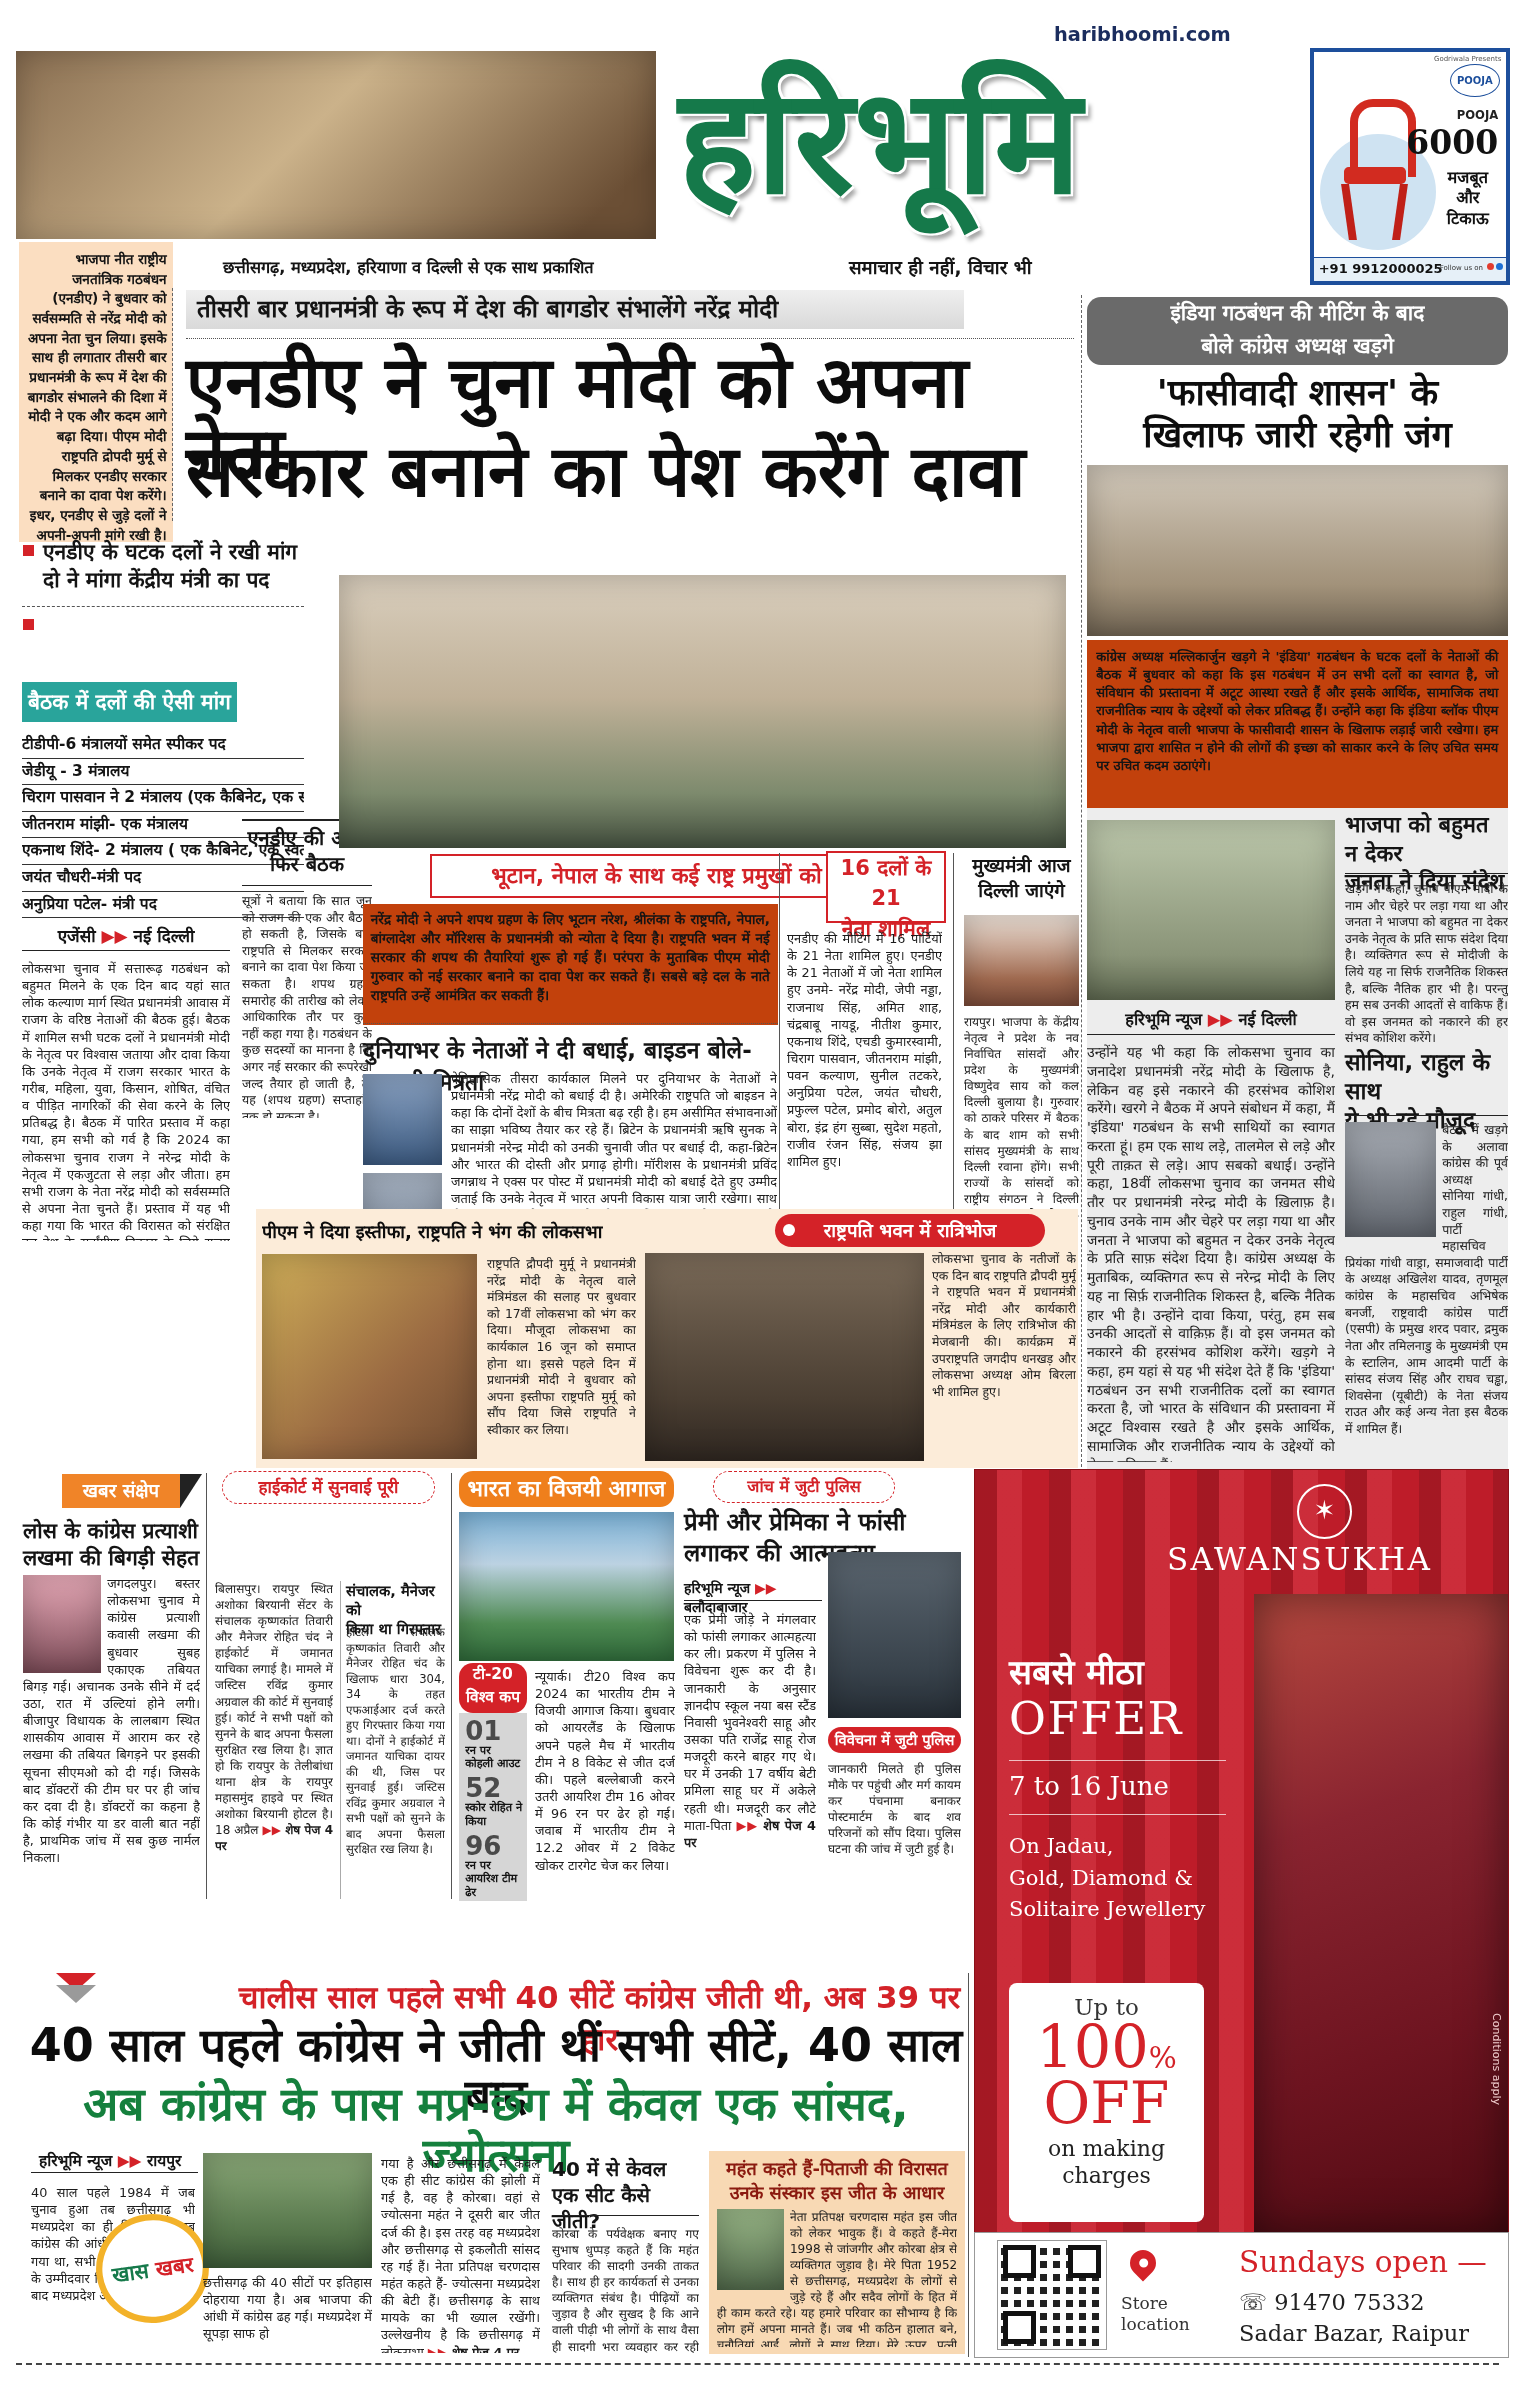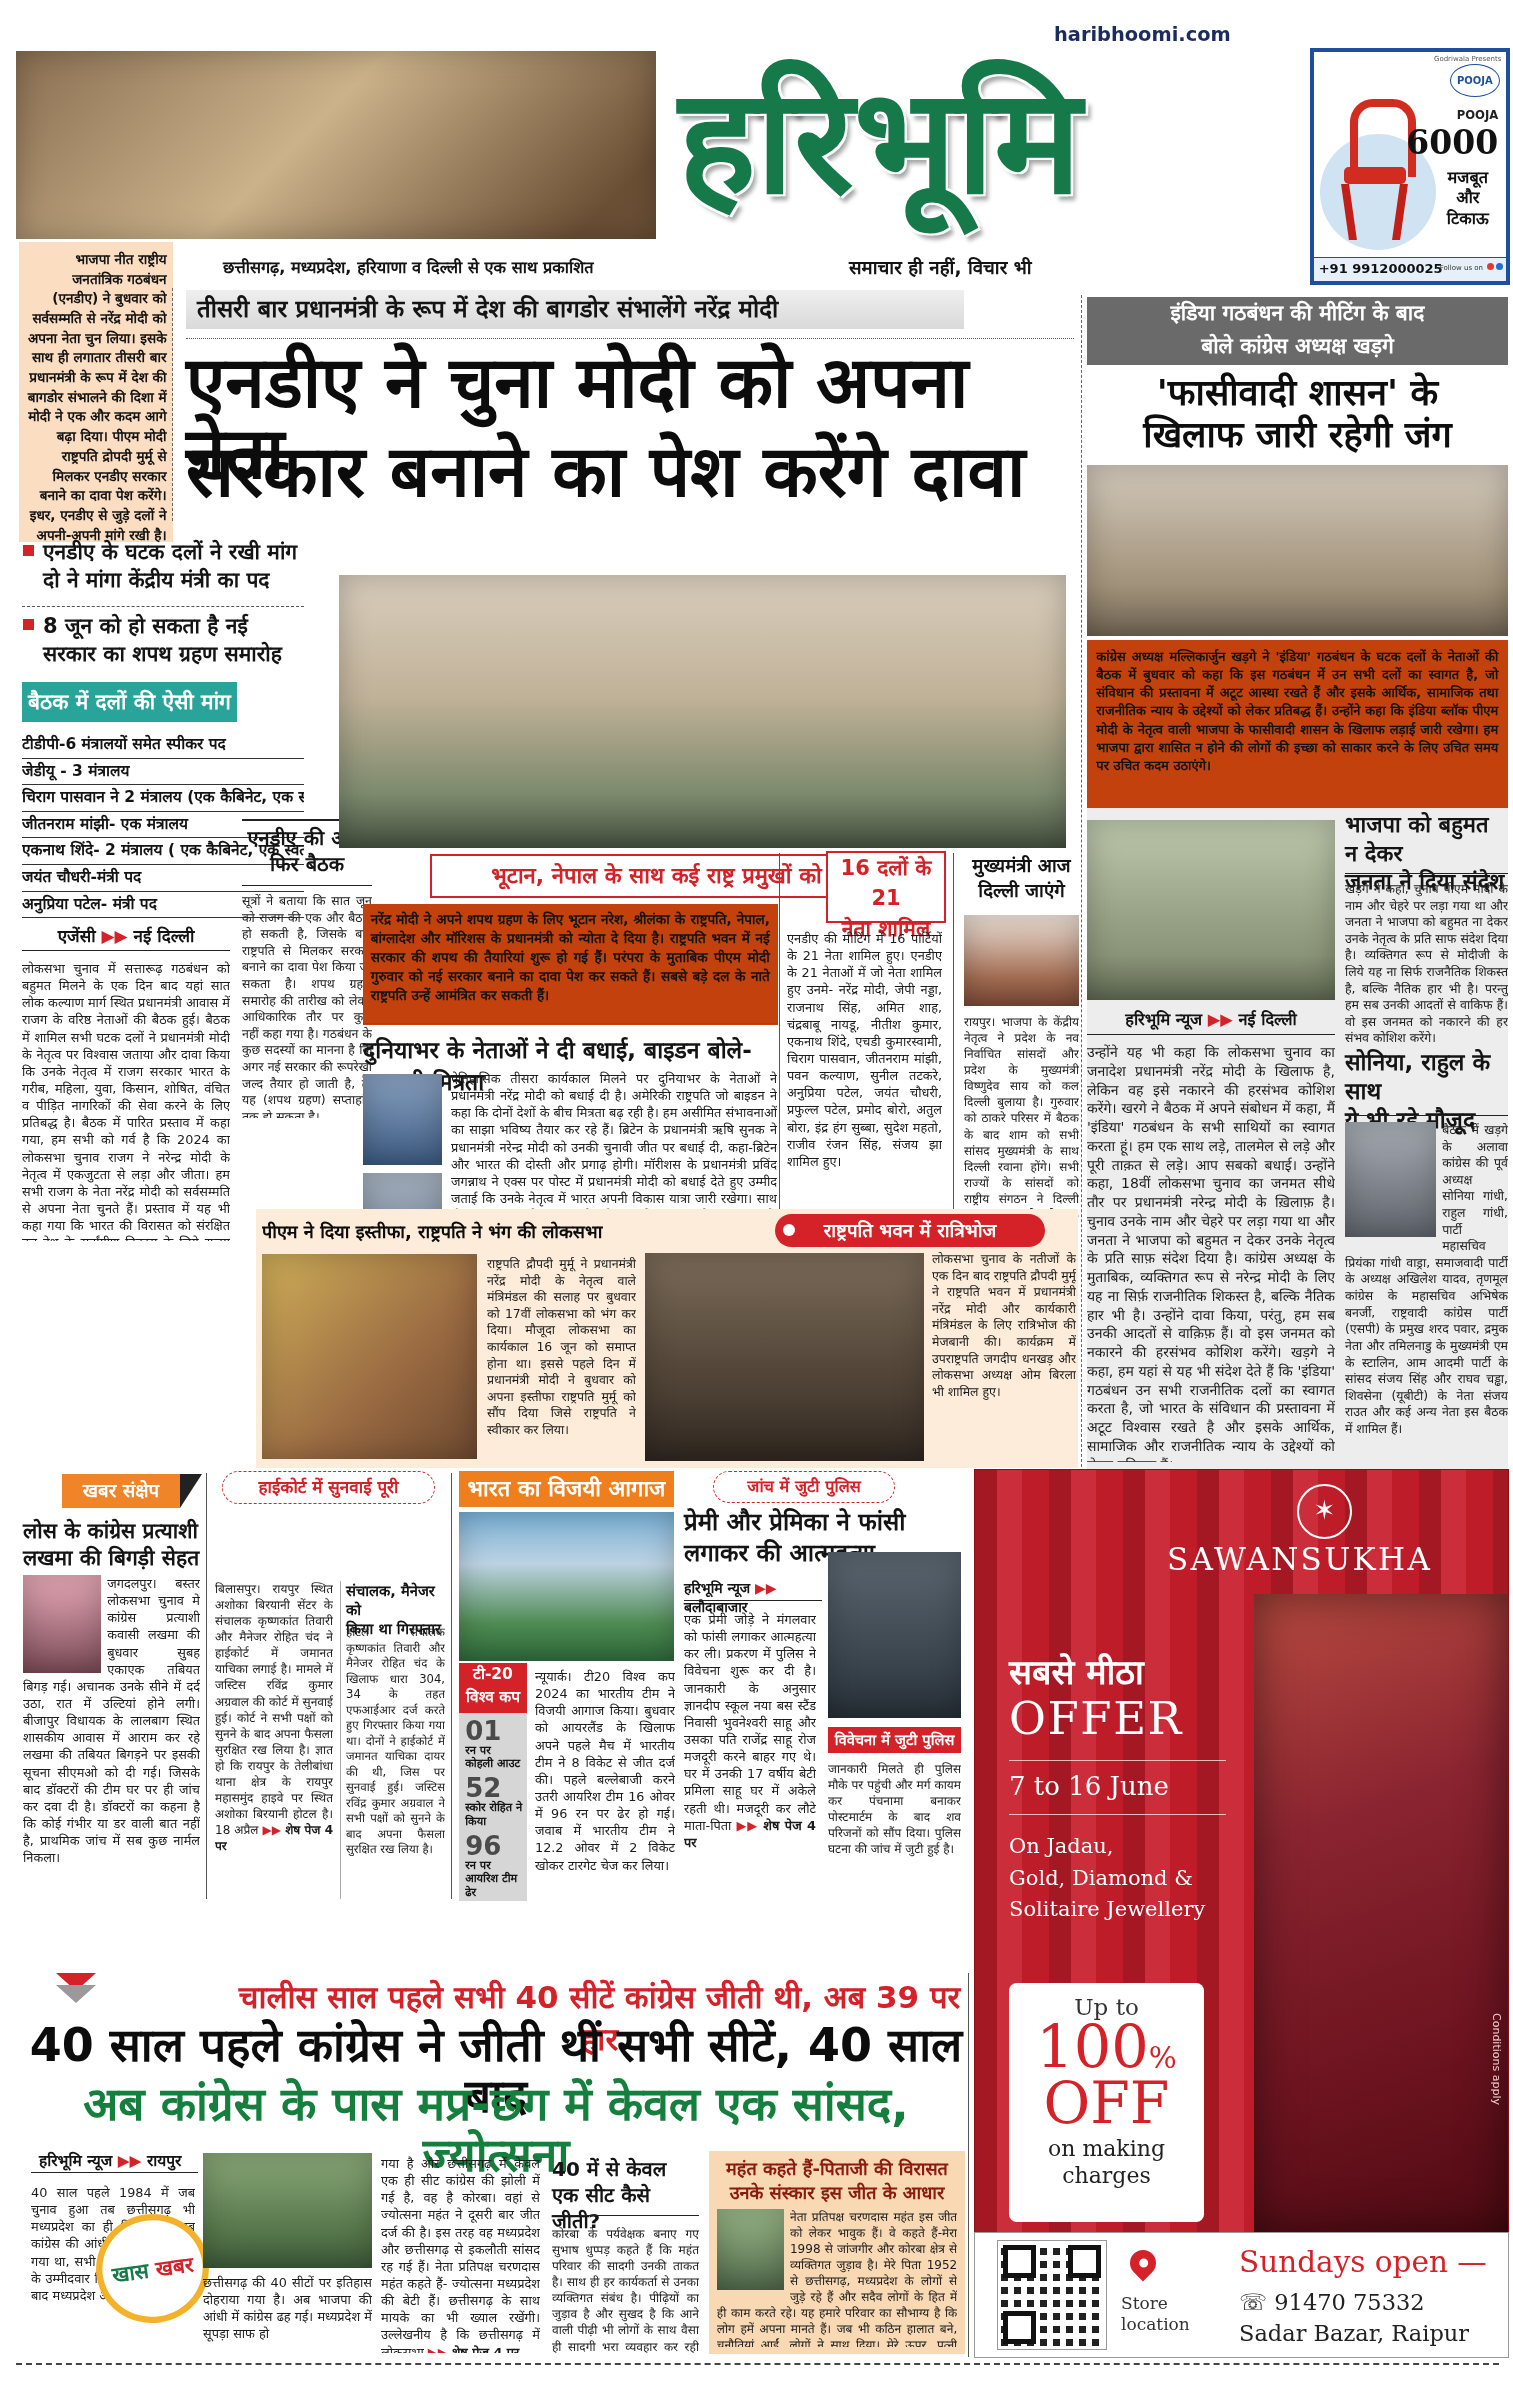--- a/index.html
+++ b/index.html
@@ -24,21 +24,21 @@
   .redpill{background:#d42228;color:#fff;font-weight:bold;text-align:center;border-radius:17px;}
   .panel-gray{background:#ededed;}
   .caption-gray{background:#c2410c;}
   .peach{background:#fcecd9;}
   .cap-orange{background:#fbdec1;}
   .teal{background:#29a49b;color:#fff;font-weight:bold;text-align:center;}
   .demand{font-size:15.5px;font-weight:bold;line-height:25.6px;border-bottom:0.8px solid #333;white-space:nowrap;overflow:hidden;}
   .statnum{font-size:26px;font-weight:bold;color:#4a4a4a;line-height:1;}
   .statlbl{font-size:11.2px;font-weight:bold;line-height:1.2;}
   .serif{font-family:"DejaVu Serif",serif;}
-  .white{color:#fff;}
+  .white{color:#fff;border-radius:14px;}
   .float-img{float:left;margin:0 6.2px 3.1px 0;}
   .masthead{color:#15794a;font-weight:bold;
      text-shadow:-2.3px -2.3px 0 #fff,2.3px -2.3px 0 #fff,-2.3px 2.3px 0 #fff,2.3px 2.3px 0 #fff,4.7px 6.2px 4.7px rgba(0,0,0,.35);}
   .curtain{background:
      repeating-linear-gradient(90deg, rgba(0,0,0,.18) 0 22px, rgba(255,255,255,.07) 22px 47px, rgba(0,0,0,.05) 47px 74px),
      #c81d2b;}
   .qr{background:
      repeating-linear-gradient(0deg,#111 0 7px,#fff 7px 13px),
      repeating-linear-gradient(90deg,#111 0 7px,#fff 7px 13px);
      background-blend-mode:screen;border:3.1px solid #fff;outline:0.8px solid #999;}
@@ -96,21 +96,20 @@
   <div class="abs vdash" style="left:172px;top:288px;height:233px;"></div>
   <div class="abs kicker" style="left:186px;top:290px;width:767px;height:39px;font-size:24px;line-height:39px;padding-left:11px;">तीसरी बार प्रधानमंत्री के रूप में देश की बागडोर संभालेंगे नरेंद्र मोदी</div>
   <div class="abs dotted" style="left:186px;top:338px;width:888px;"></div>
   <div class="abs b" style="left:186px;top:347px;width:891px;font-size:71px;line-height:1.0;color:#0c0c0c;">एनडीए ने चुना मोदी को अपना नेता</div>
   <div class="abs b" style="left:186px;top:436px;width:891px;font-size:71px;line-height:1.0;color:#0c0c0c;">सरकार बनाने का पेश करेंगे दावा</div>
 
   <div class="abs" style="left:23px;top:545px;width:11px;height:11px;background:#d42228;"></div>
   <div class="abs b" style="left:43px;top:538px;width:260px;font-size:21px;line-height:1.35;">एनडीए के घटक दलों ने रखी मांग दो ने मांगा केंद्रीय मंत्री का पद</div>
   <div class="abs dotted" style="left:22px;top:606px;width:282px;border-top-style:dashed;border-top-width:0.8px;"></div>
   <div class="abs" style="left:23px;top:619px;width:11px;height:11px;background:#d42228;"></div>
-  <div class="abs b" style="left:43px;top:612px;width:260px;font-size:21px;line-height:1.35;">8 जून को हो सकता है नई सरकार का शपथ ग्रहण समारोह</div>
 
   <div class="abs teal" style="left:22px;top:682px;width:215px;height:40px;font-size:21px;line-height:40px;">बैठक में दलों की ऐसी मांग</div>
   <div class="abs" style="left:22px;top:732px;width:282px;">
     <div class="demand">टीडीपी-6 मंत्रालयों समेत स्पीकर पद</div>
     <div class="demand">जेडीयू - 3 मंत्रालय</div>
     <div class="demand">चिराग पासवान ने 2 मंत्रालय (एक कैबिनेट, एक स्वतंत्र प्रभार)</div>
     <div class="demand">जीतनराम मांझी- एक मंत्रालय</div>
     <div class="demand">एकनाथ शिंदे- 2 मंत्रालय ( एक कैबिनेट, एक स्वतंत्र प्रभार)</div>
     <div class="demand">जयंत चौधरी-मंत्री पद</div>
     <div class="demand">अनुप्रिया पटेल- मंत्री पद</div>

